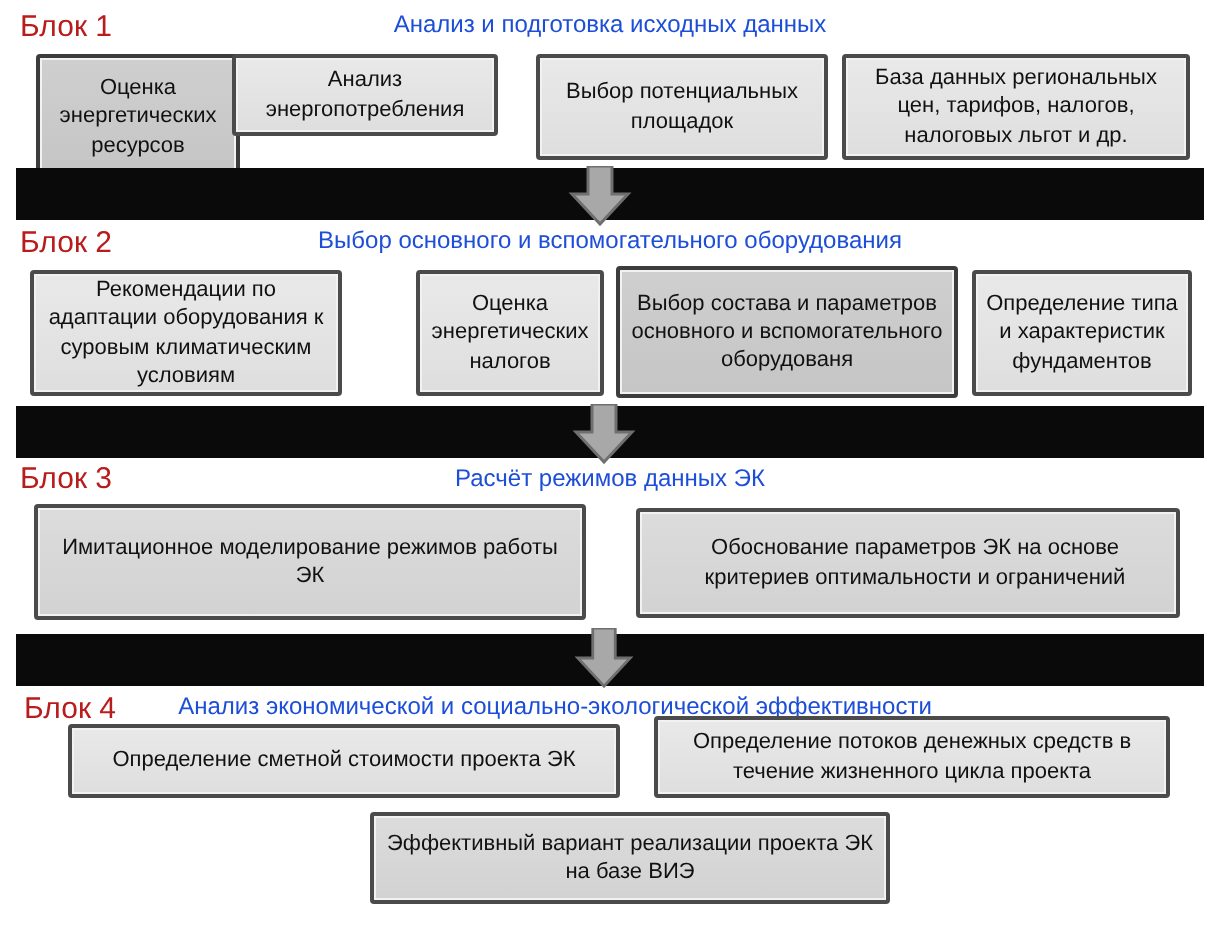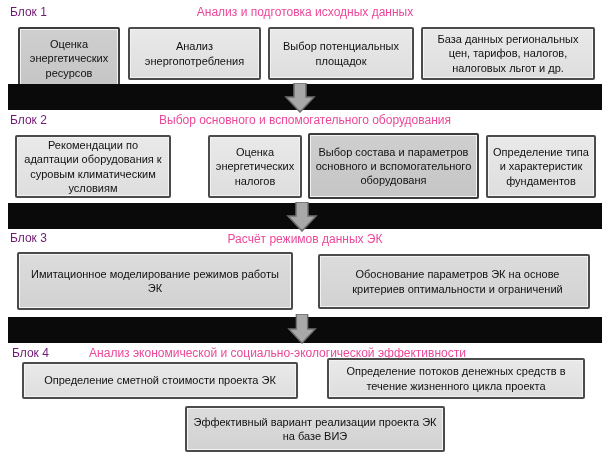--- a/index.html
+++ b/index.html
@@ -6,28 +6,28 @@
   #canvas{
     position:relative;
     width:610px;height:465px;
     background:#ffffff;
     font-family:"Liberation Sans", sans-serif;
     color:#111111;
     overflow:hidden;
   }
   .blk-label{
     position:absolute;
-    font-size:12px;
-    color:#701a75;
+    font-size:15px;
+    color:#b91c1c;
     white-space:nowrap;
   }
   .blk-title{
     position:absolute;
     font-size:12px;
-    color:#ec4899;
+    color:#1d4ed8;
     text-align:center;
     white-space:nowrap;
   }
   .fbox{
     position:absolute;
     box-sizing:border-box;
     border:2px solid #4b4b4b;
     border-radius:2px;
     background:linear-gradient(180deg,#e9e9e9 0%,#dedede 100%);
     display:flex;
@@ -59,21 +59,21 @@
 </style>
 </head>
 <body>
 
 <div id="canvas">
 
   <div class="blk-label" style="left:10px;top:5px;">Блок 1</div>
   <div class="blk-title" style="left:0;top:5px;width:610px;">Анализ и подготовка исходных данных</div>
 
   <div class="fbox dark" style="left:18px;top:27px;width:102px;height:63px;">Оценка энергетических ресурсов</div>
-  <div class="fbox" style="left:128px;top:27px;width:133px;height:53px;">Анализ энергопотребления</div>
+  <div class="fbox" style="left:116px;top:27px;width:133px;height:41px;">Анализ энергопотребления</div>
   <div class="fbox" style="left:268px;top:27px;width:146px;height:53px;">Выбор потенциальных площадок</div>
   <div class="fbox" style="left:421px;top:27px;width:174px;height:53px;">База данных региональных цен, тарифов, налогов, налоговых льгот и др.</div>
 
   <div class="bar" style="top:84px;"></div>
   <svg class="arrow" style="left:284px;top:83px;" viewBox="0 0 32 30">
     <polygon points="10,0 22,0 22,14 30,14 16,29 2,14 10,14" fill="#a8a8a8" stroke="#6f6f6f" stroke-width="1.5"></polygon>
   </svg>
 
   <div class="blk-label" style="left:10px;top:113px;">Блок 2</div>
   <div class="blk-title" style="left:0;top:113px;width:610px;">Выбор основного и вспомогательного оборудования</div>
@@ -95,18 +95,18 @@
   <div class="fbox mid" style="left:318px;top:254px;width:272px;height:55px;padding-left:12px;">Обоснование параметров ЭК на основе критериев оптимальности и ограничений</div>
 
   <div class="bar" style="top:317px;"></div>
   <svg class="arrow" style="left:286px;top:314px;" viewBox="0 0 32 32">
     <polygon points="10,0 22,0 22,16 30,16 16,31 2,16 10,16" fill="#a8a8a8" stroke="#6f6f6f" stroke-width="1.5"></polygon>
   </svg>
 
   <div class="blk-label" style="left:12px;top:346px;">Блок 4</div>
   <div class="blk-title" style="left:0;top:346px;width:555px;">Анализ экономической и социально-экологической эффективности</div>
 
-  <div class="fbox" style="left:22px;top:362px;width:276px;height:37px;">Определение сметной стоимости проекта ЭК</div>
+  <div class="fbox" style="left:34px;top:362px;width:276px;height:37px;">Определение сметной стоимости проекта ЭК</div>
   <div class="fbox" style="left:327px;top:358px;width:258px;height:41px;">Определение потоков денежных средств в течение жизненного цикла проекта</div>
 
   <div class="fbox mid" style="left:185px;top:406px;width:260px;height:46px;">Эффективный вариант реализации проекта ЭК на базе ВИЭ</div>
 
 </div>
 
 </body></html>

